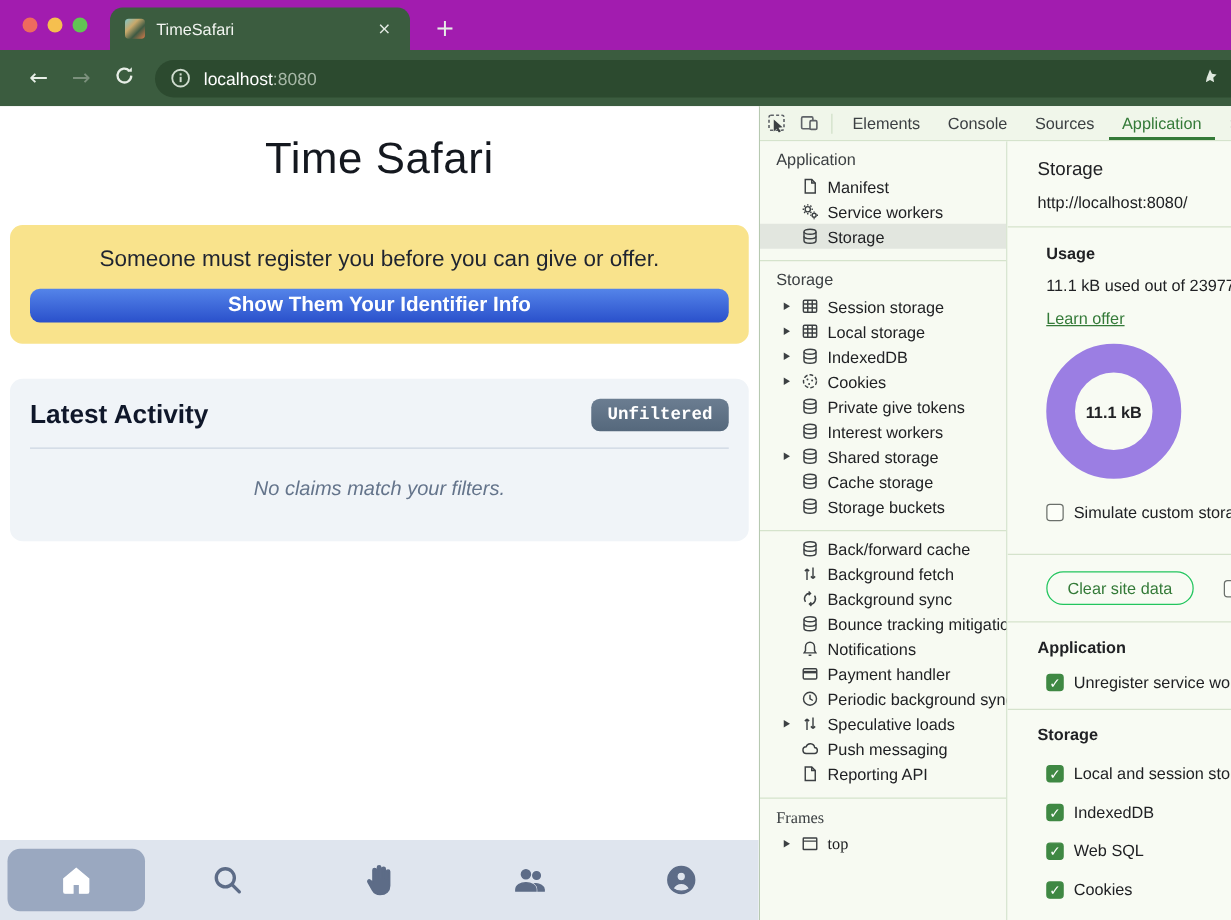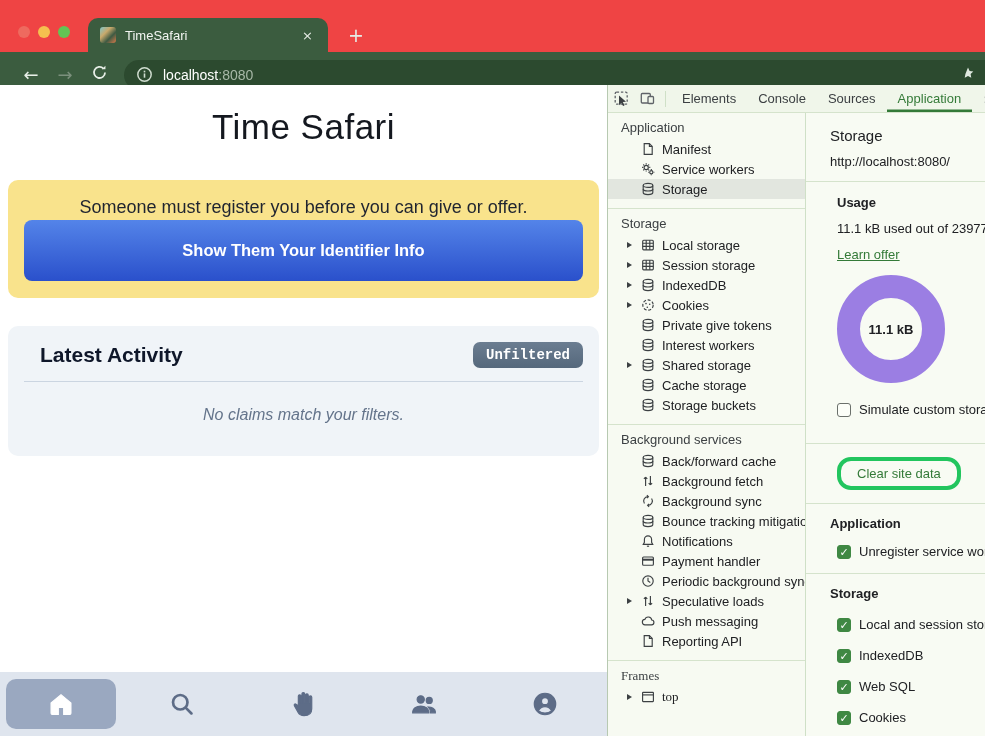--- a/index.html
+++ b/index.html
@@ -2,21 +2,21 @@
 <html><head>
 <meta charset="utf-8">
 <style>
   * { margin:0; padding:0; box-sizing:border-box; }
   html,body { width:985px; height:736px; overflow:hidden; }
   body { font-family:"Liberation Sans",sans-serif; background:#fff; }
   .glyph { font-family:"DejaVu Sans",sans-serif; }
 
   
   .chrome { height:85px; background:#3b5c3f; }
-  .tabstrip { height:52px; background:#ef4444; display:flex; align-items:flex-end; }
+  .tabstrip { height:40px; background:#a21caf; display:flex; align-items:flex-end; }
   .traffic { display:flex; gap:8px; align-items:center; padding:0 18px 14px 18px; }
   .light { width:12px; height:12px; border-radius:50%; }
   .light.red{background:#ee6a5f}.light.yellow{background:#f5bf4f}.light.green{background:#62c454}
   .tab { width:240px; height:34px; background:#3b5c3f; border-radius:10px 10px 0 0;
          display:flex; align-items:center; gap:9px; padding:0 12px; color:#f2f5f1; font-size:13px; }
   .favicon { width:16px; height:16px; border-radius:3px; flex:none;
              background:linear-gradient(135deg,#7ec6c9 0%,#c9a96b 35%,#3e5a43 65%,#d77a4a 100%); }
   .tab-title { flex:1; white-space:nowrap; overflow:hidden; }
   .tab-close { color:#e6ece6; font-size:13px; padding:0 3px; }
   .newtab { color:#e6ece6; font-size:19px; margin:0 0 7px 20px; line-height:1; }
@@ -32,25 +32,25 @@
 
   
   .content { display:flex; height:651px; }
   .page { width:607px; position:relative; background:#fff; overflow:hidden; }
   .devtools { flex:1; display:flex; flex-direction:column; background:#f7faf2; border-left:1px solid #b7c9b1; overflow:hidden; }
 
   
   .page-title { text-align:center; font-size:35px; font-weight:400; color:#14181f; margin-top:22px; letter-spacing:.5px; }
   .alert { margin:33px 8px 0; background:#f9e38c; border-radius:10px; padding:17px 16px 17px; }
   .alert-text { text-align:center; font-size:18px; color:#1f2430; }
-  .alert-btn { display:block; width:100%; height:61px; margin-top:2px; border:none; border-radius:8px;
+  .alert-btn { display:block; width:100%; height:27px; margin-top:13px; border:none; border-radius:8px;
                background:linear-gradient(#5484e9,#2a50cb); color:#fff; font-weight:bold; font-size:16.5px;
                font-family:"Liberation Sans",sans-serif; }
   .card { margin:28px 8px 0; background:#f0f4f8; border-radius:10px; padding:16px 16px 0; height:130px; }
-  .card-head { display:flex; justify-content:space-between; align-items:center;margin-left:16px; }
+  .card-head { display:flex; justify-content:space-between; align-items:center; }
   .card-title { font-size:21px; font-weight:bold; color:#0f172a; }
   .badge { background:linear-gradient(#6b7d91,#55687c); color:#fff; font-size:14px; font-weight:bold;
            padding:5px 13px; border-radius:7px; border:none; font-family:Liberation Mono, monospace; }
   .card-divider { border:none; border-top:1px solid #cbd5e1; margin-top:13px; }
   .card-empty { text-align:center; font-style:italic; color:#64748b; font-size:16px; margin-top:24px; }
 
   .bottomnav { position:absolute; left:0; bottom:0; width:100%; height:64px; background:#dfe5ee;
                display:flex; align-items:center; }
   .nav-slot { width:121px; height:64px; display:flex; align-items:center; justify-content:center; }
   .nav-pill { width:110px; height:50px; background:#9aa8c0; border-radius:10px;
@@ -94,21 +94,21 @@
   .donut { width:108px; height:108px; border-radius:50%; border:23px solid #9b7ee3; margin-top:13px;
            display:flex; align-items:center; justify-content:center; }
   .donut-label { font-weight:bold; font-size:13px; white-space:nowrap; }
   .cbrow { display:flex; align-items:center; gap:8px; white-space:nowrap; }
   .cb { width:14px; height:14px; flex:none; border:1.5px solid #6b706b; border-radius:3px; background:#fcfef8; }
   .cb.checked { border-color:#3f8843; background:#3f8843; color:#fff; text-align:center;
                 line-height:13px; font-size:11px; font-weight:bold; }
   .simulate-row { margin-top:19px; }
   .gap-top { margin-top:26px; }
   .clear-row { display:flex; align-items:center; padding:13px 0 13px 31px; white-space:nowrap; }
-  .clear-btn { border:4px solid #22c55e; color:#347a38; background:transparent; border-radius:14px;
+  .clear-btn { border:1px solid #22c55e; color:#347a38; background:transparent; border-radius:14px;
                padding:5px 16px; font-size:13px; font-family:"Liberation Sans",sans-serif; white-space:nowrap; }
   .clear-cb { margin-left:24px; }
   .opt-section { padding:12px 0 14px 24px; }
   .opt-title { font-weight:bold; }
   .opt-section .cbrow { margin-top:13px; padding-left:7px; }
   .storage-opts .cbrow { margin-top:16px; }
 </style>
 </head>
 <body>
 
@@ -268,31 +268,31 @@
             <div class="dt-section">
               <div class="dt-section-title">Storage</div>
               <div class="dt-item">
                 <span class="tri"></span>
                 <span class="dt-ic">
                   <svg viewBox="0 0 14 14">
                     <rect class="s" x="1.7" y="2.2" width="10.6" height="9.6" rx="1"></rect>
                     <path class="s" d="M1.7 5.2h10.6M1.7 8.4h10.6M5.2 2.2v9.6M8.8 2.2v9.6"></path>
                   </svg>
                 </span>
-                <span>Local storage</span>
+                <span>Session storage</span>
               </div>
               <div class="dt-item">
                 <span class="tri"></span>
                 <span class="dt-ic">
                   <svg viewBox="0 0 14 14">
                     <rect class="s" x="1.7" y="2.2" width="10.6" height="9.6" rx="1"></rect>
                     <path class="s" d="M1.7 5.2h10.6M1.7 8.4h10.6M5.2 2.2v9.6M8.8 2.2v9.6"></path>
                   </svg>
                 </span>
-                <span>Session storage</span>
+                <span>Local storage</span>
               </div>
               <div class="dt-item">
                 <span class="tri"></span>
                 <span class="dt-ic">
                   <svg viewBox="0 0 14 14">
                     <ellipse class="s" cx="7" cy="3.4" rx="4.8" ry="2"></ellipse>
                     <path class="s" d="M2.2 3.4v7.2c0 1.1 2.1 2 4.8 2s4.8-.9 4.8-2V3.4"></path>
                     <path class="s" d="M2.2 7c0 1.1 2.1 2 4.8 2s4.8-.9 4.8-2"></path>
                   </svg>
                 </span>
@@ -356,21 +356,20 @@
                   <svg viewBox="0 0 14 14">
                     <ellipse class="s" cx="7" cy="3.4" rx="4.8" ry="2"></ellipse>
                     <path class="s" d="M2.2 3.4v7.2c0 1.1 2.1 2 4.8 2s4.8-.9 4.8-2V3.4"></path>
                     <path class="s" d="M2.2 7c0 1.1 2.1 2 4.8 2s4.8-.9 4.8-2"></path>
                   </svg>
                 </span>
                 <span>Storage buckets</span>
               </div>
             </div>
             <div class="dt-section">
-              <div class="dt-section-title">Background services</div>
               <div class="dt-item">
                 <span class="dt-ic">
                   <svg viewBox="0 0 14 14">
                     <ellipse class="s" cx="7" cy="3.4" rx="4.8" ry="2"></ellipse>
                     <path class="s" d="M2.2 3.4v7.2c0 1.1 2.1 2 4.8 2s4.8-.9 4.8-2V3.4"></path>
                     <path class="s" d="M2.2 7c0 1.1 2.1 2 4.8 2s4.8-.9 4.8-2"></path>
                   </svg>
                 </span>
                 <span>Back/forward cache</span>
               </div>

